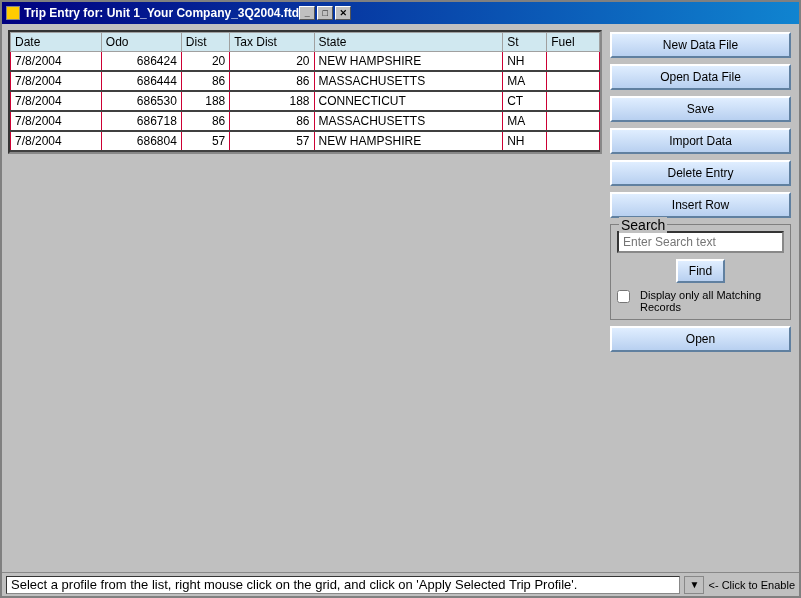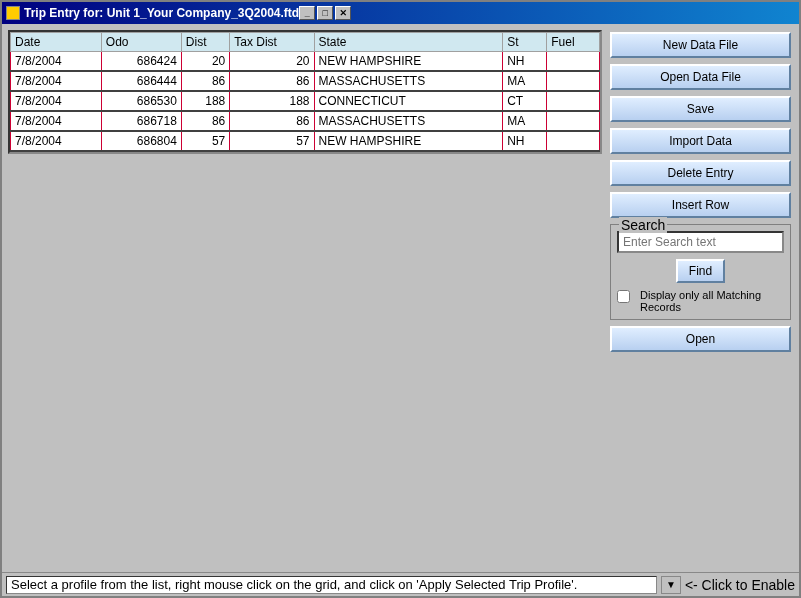--- a/index.html
+++ b/index.html
@@ -231,21 +231,21 @@
       height: 18px;
       border: 1px solid #888;
       background: #c0c0c0;
       display: flex;
       align-items: center;
       justify-content: center;
       font-size: 10px;
     }
 
     .status-click-enable {
-      font-size: 14px;
+      font-size: 11px;
       color: #000;
     }
 
     .grid-empty-area {
       flex: 1;
     }
   </style>
 </head>
 <body>
 

